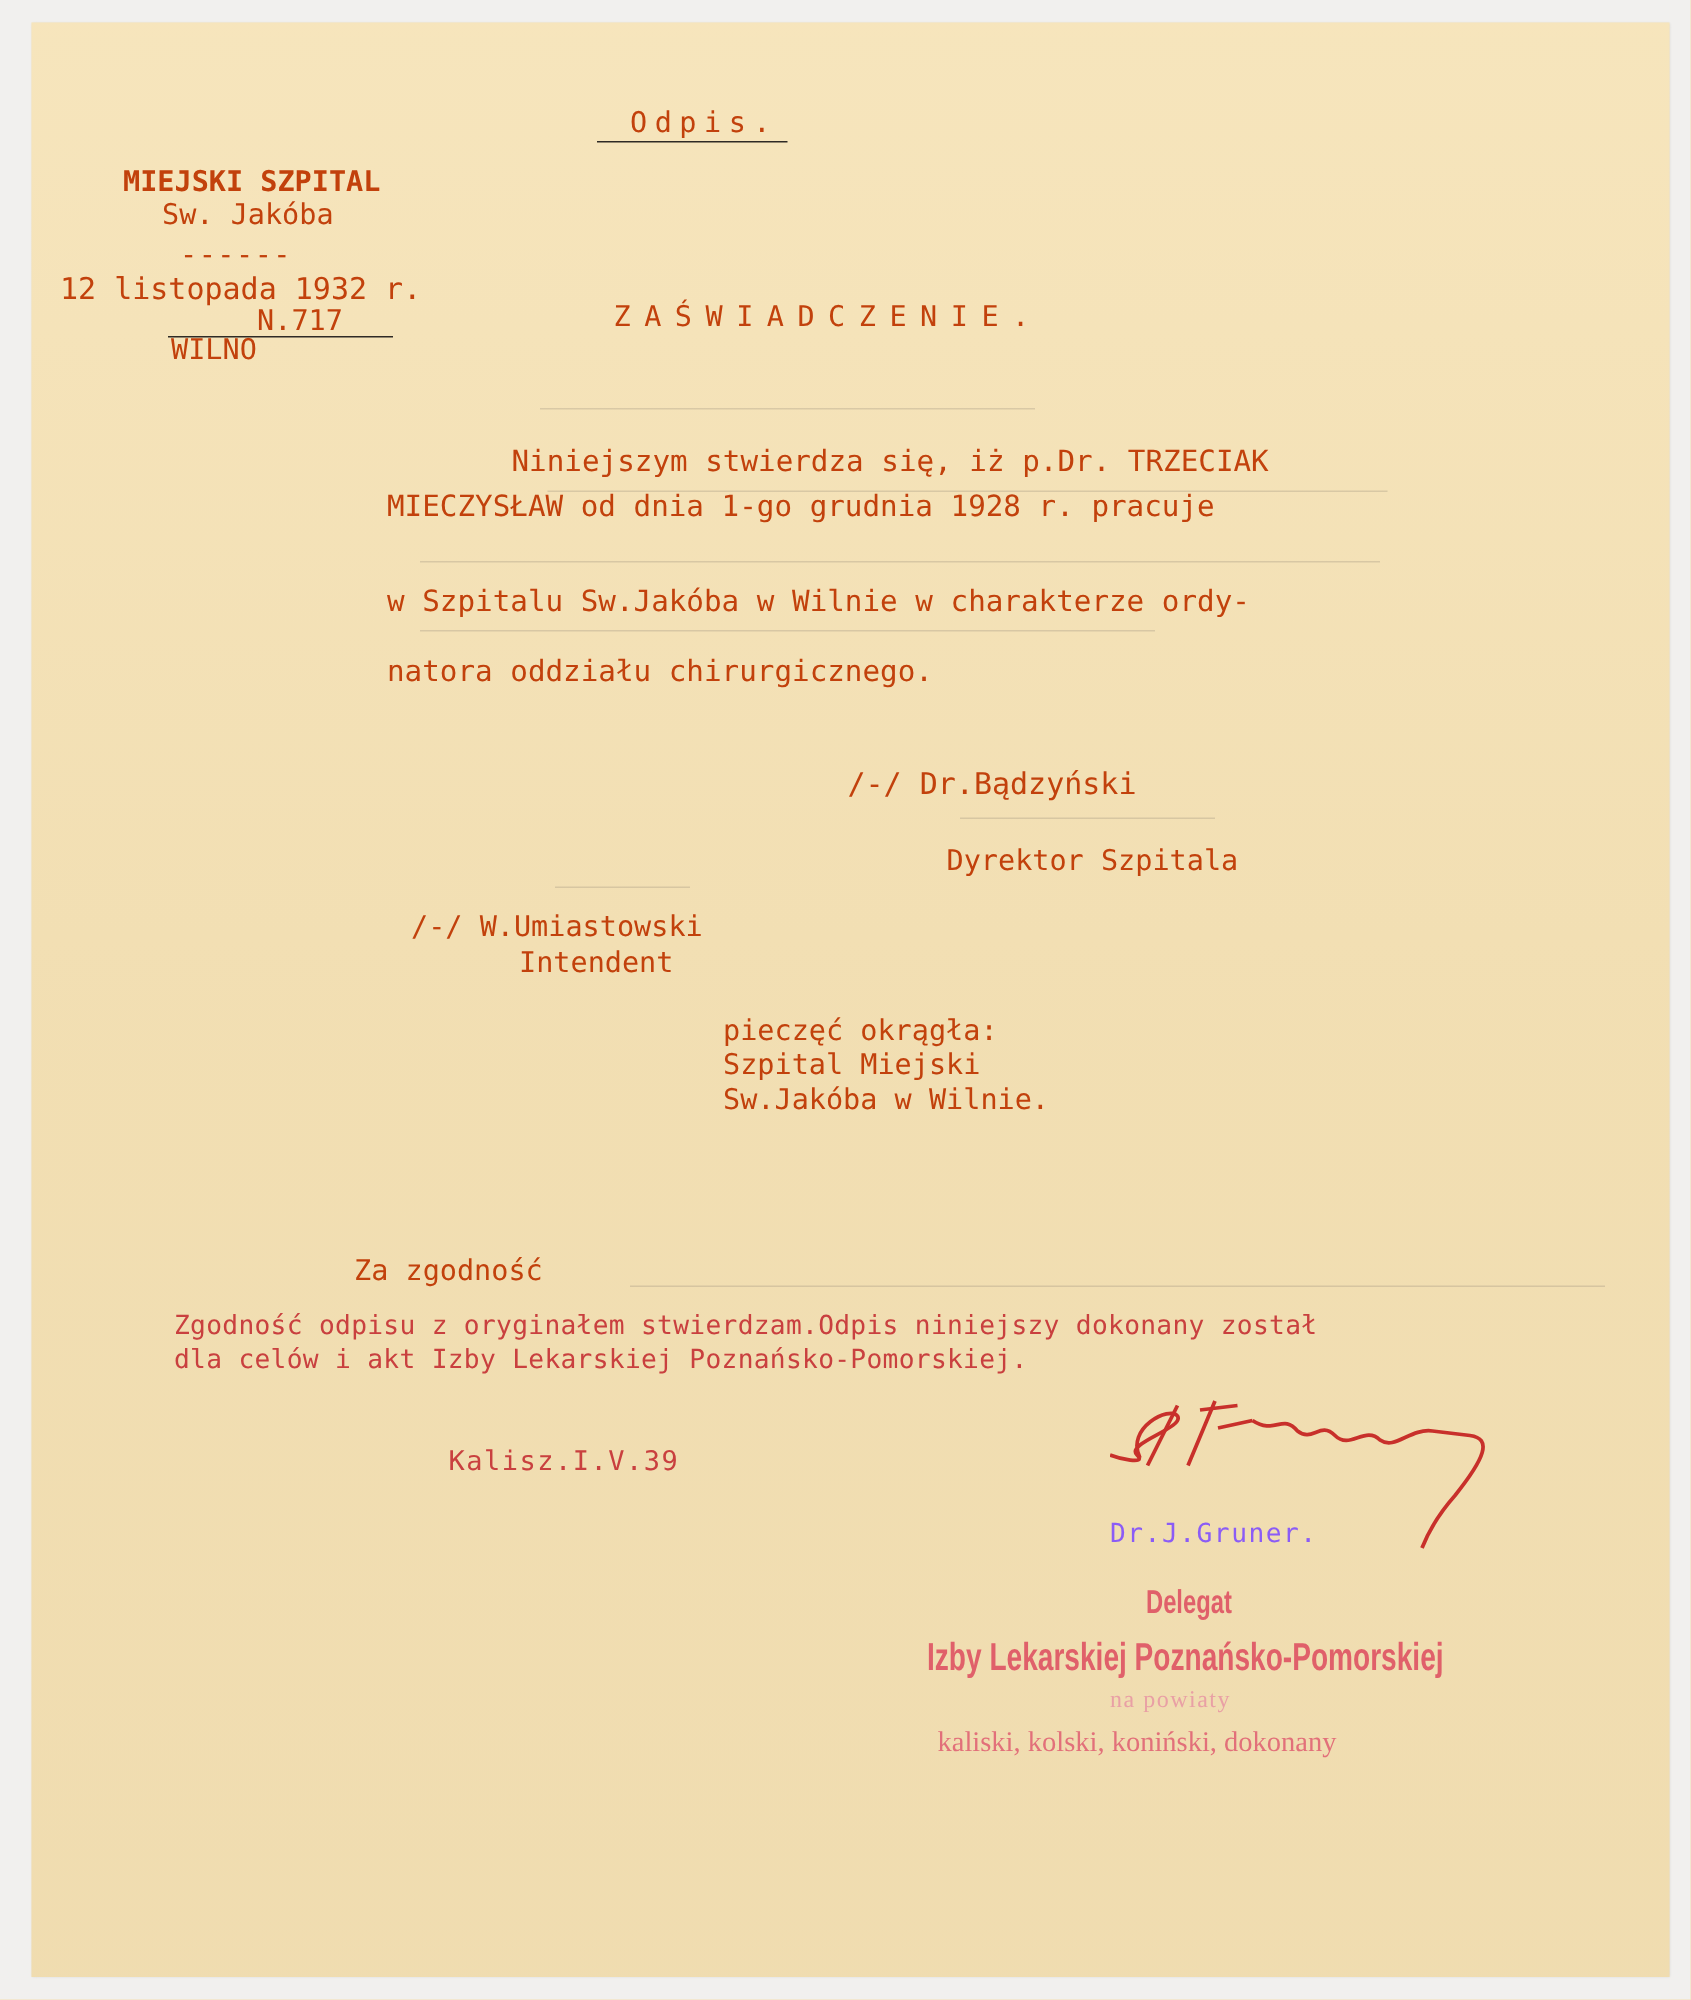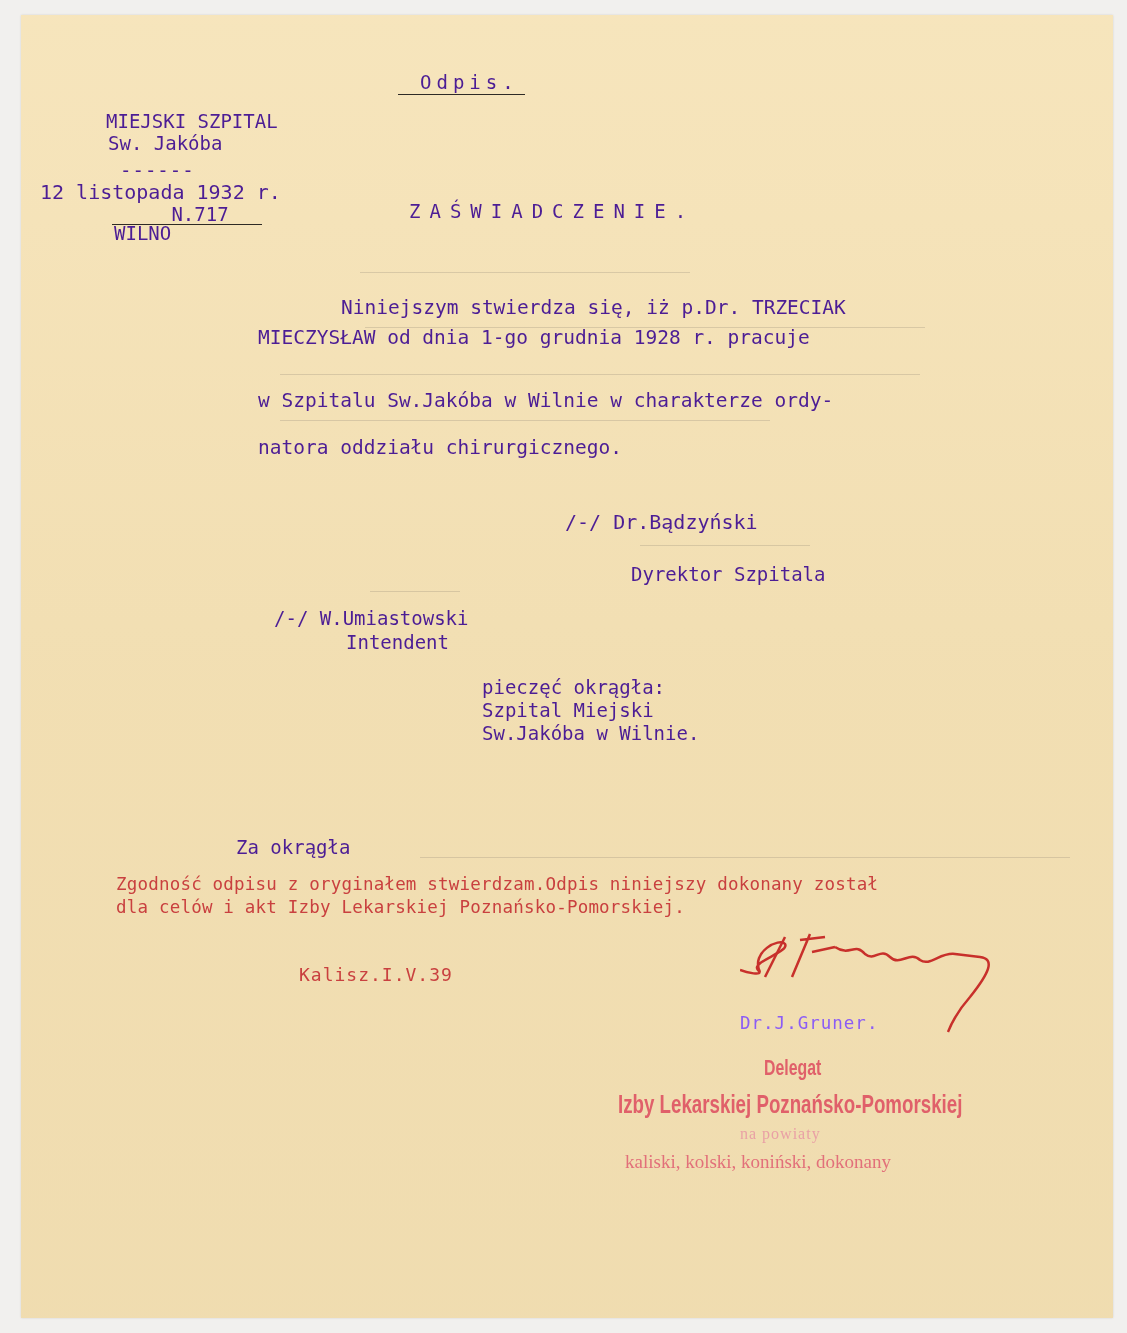--- a/index.html
+++ b/index.html
@@ -14,31 +14,31 @@
       left: 21px; top: 15px;
       width: 1092px; height: 1303px;
       background: #f2dfb3;
       background-image:
         linear-gradient(180deg, rgba(255,240,205,0.35) 0%, rgba(240,220,175,0.15) 50%, rgba(235,214,168,0.3) 100%);
       box-shadow: 0 0 2px rgba(0,0,0,0.12);
     }
     .tw {
       position: absolute;
       font-family: "DejaVu Sans Mono", "Liberation Mono", monospace;
-      color: #4c1d95;
+      color: #c2410c;
       white-space: pre;
       line-height: 1;
     }
     .red { color: #c9403f; }
     .odpis {
       left: 398px; top: 73px; font-size: 19px; letter-spacing: 5px;
       border-bottom: 1.5px solid #2e2a25; padding: 0 6px 2px 22px;
     }
     .hdr { font-size: 19px; text-align: center; }
-    .h1 { left: 106px; top: 112px; }
+    .h1 { left: 82px; top: 112px; font-weight: bold; }
     .h2 { left: 108px; top: 134px; }
     .h3 { left: 120px; top: 161px; letter-spacing: 1px; }
     .h4 { left: 40px; top: 182px; font-size: 20px; }
     .h5 { left: 112px; top: 205px; border-bottom: 1.5px solid #2e2a25; width: 150px; padding-left: 26px; box-sizing: border-box; }
     .h6 { left: 114px; top: 224px; }
     .title {
       left: 409px; top: 202px; font-size: 19px; letter-spacing: 9px;
     }
     .body { font-size: 19.5px; }
     .b1 { left: 341px; top: 298px; }
@@ -105,21 +105,21 @@
 
 <div class="tw s1">/-/ Dr.Bądzyński</div>
 <div class="tw s2">Dyrektor Szpitala</div>
 <div class="tw s3">/-/ W.Umiastowski</div>
 <div class="tw s4">Intendent</div>
 
 <div class="tw seal p1">pieczęć okrągła:</div>
 <div class="tw seal p2">Szpital Miejski</div>
 <div class="tw seal p3">Sw.Jakóba w Wilnie.</div>
 
-<div class="tw zg">Za okrągła</div>
+<div class="tw zg">Za zgodność</div>
 
 <div class="tw cert red c1">Zgodność odpisu z oryginałem stwierdzam.Odpis niniejszy dokonany został</div>
 <div class="tw cert red c2">dla celów i akt Izby Lekarskiej Poznańsko-Pomorskiej.</div>
 
 <div class="tw red date">Kalisz.I.V.39</div>
 
 <svg class="signature" viewBox="0 0 265 105">
   <path d="M20 40 C 10 20, 40 5, 45 12 C 50 20, 10 30, 18 38 C 25 45, 5 40, 0 38" fill="none" stroke="#c8302b" stroke-width="2.5"></path>
   <path d="M45 5 L 25 45" fill="none" stroke="#c8302b" stroke-width="2.5"></path>
   <path d="M70 2 L 52 45 M 60 8 L 85 5 M 72 20 L 95 15" fill="none" stroke="#c8302b" stroke-width="2.5"></path>

